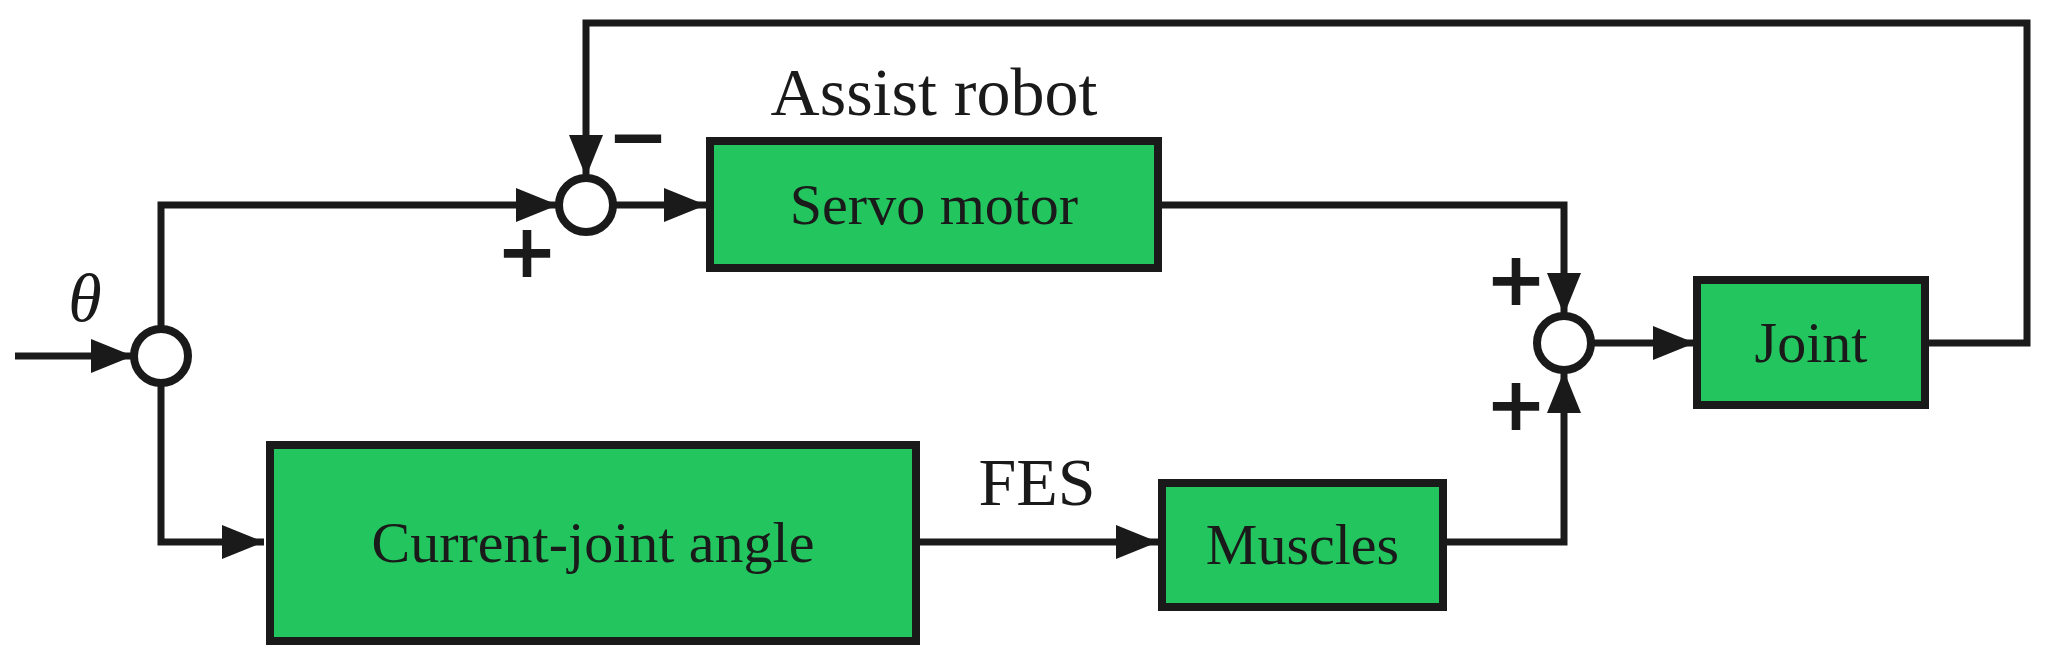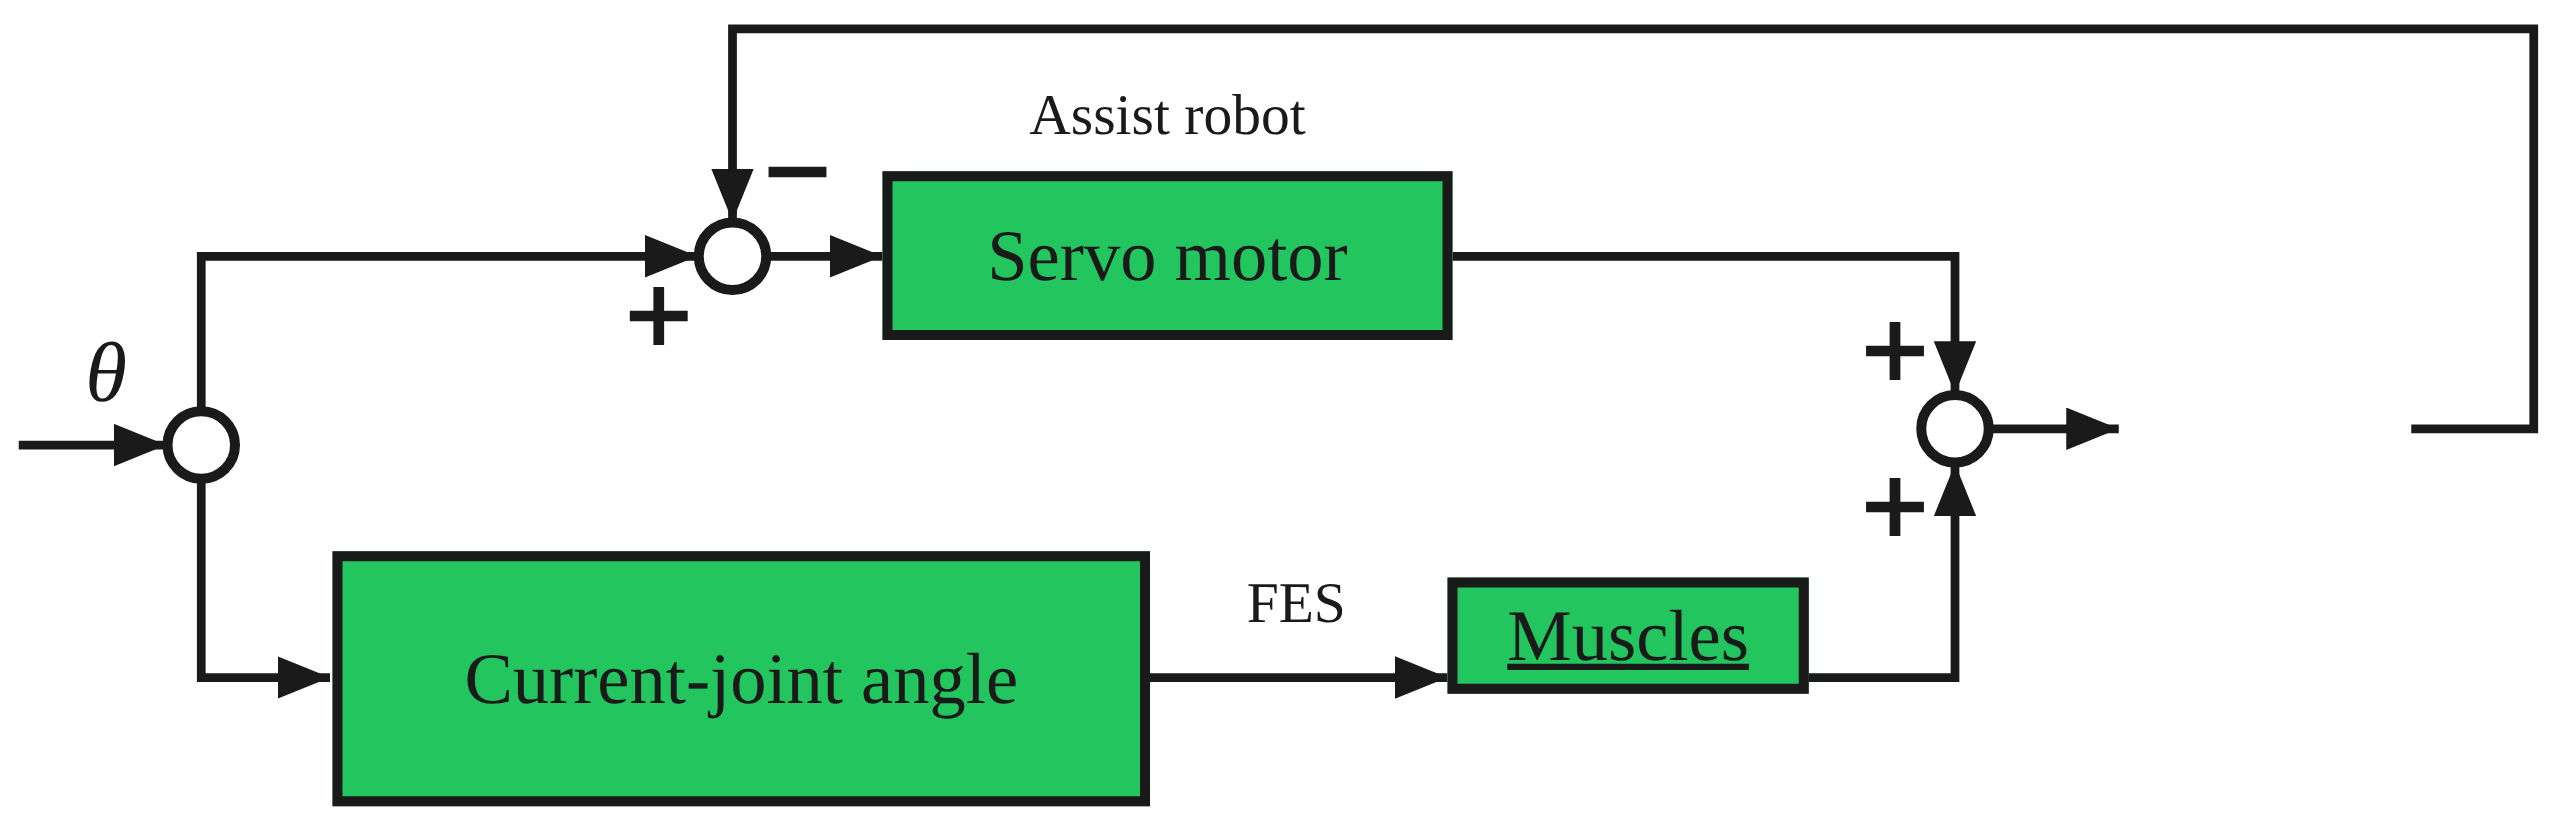--- a/index.html
+++ b/index.html
@@ -15,25 +15,25 @@
   .wire{fill:none;stroke:#1a1a1a;stroke-width:7;stroke-linejoin:miter;}
   .junction{fill:#ffffff;stroke:#1a1a1a;stroke-width:8;}
   .block{
     position:absolute;box-sizing:border-box;
     border:8px solid #1a1a1a;background:#22c55e;
     display:flex;align-items:center;justify-content:center;
     text-align:center;font-size:58px;line-height:74px;white-space:nowrap;
   }
   .block-servo  {left:706px; top:137px; width:456px; height:135px;}
   .block-model  {left:266px; top:441px; width:654px; height:204px; flex-direction:row;}
-  .block-muscles{left:1158px;top:462px; width:289px; height:93px;text-decoration:underline;}
+  .block-muscles{left:1158px;top:479px; width:289px; height:132px;}
   .block-joint  {left:1693px;top:276px; width:236px; height:133px;}
   .lbl{
     position:absolute;transform:translate(-50%,-50%);
-    font-size:46px;white-space:nowrap;
+    font-size:68px;white-space:nowrap;
   }
   .lbl-theta{left:85px;top:298px;font-size:68px;font-style:italic;}
   .lbl-assist{left:934px;top:92px;}
   .lbl-fes{left:1037px;top:482px;}
   .sign{
     position:absolute;transform:translate(-50%,-50%);
     font-family:"DejaVu Sans",sans-serif;font-weight:bold;font-size:74px;
   }
   .sign-plus-sum1   {left:527px; top:251px;}
   .sign-minus-sum1  {left:638px; top:136px;}
@@ -83,14 +83,17 @@
   </div>
 
   <div class="block block-model">
     <span>Current-joint angle</span>
   </div>
 
   <div class="block block-muscles">
     <span>Muscles</span>
   </div>
 
+  <div class="block block-joint">
+    <span>Joint</span>
+  </div>
 
 </div>
 
 </body></html>

